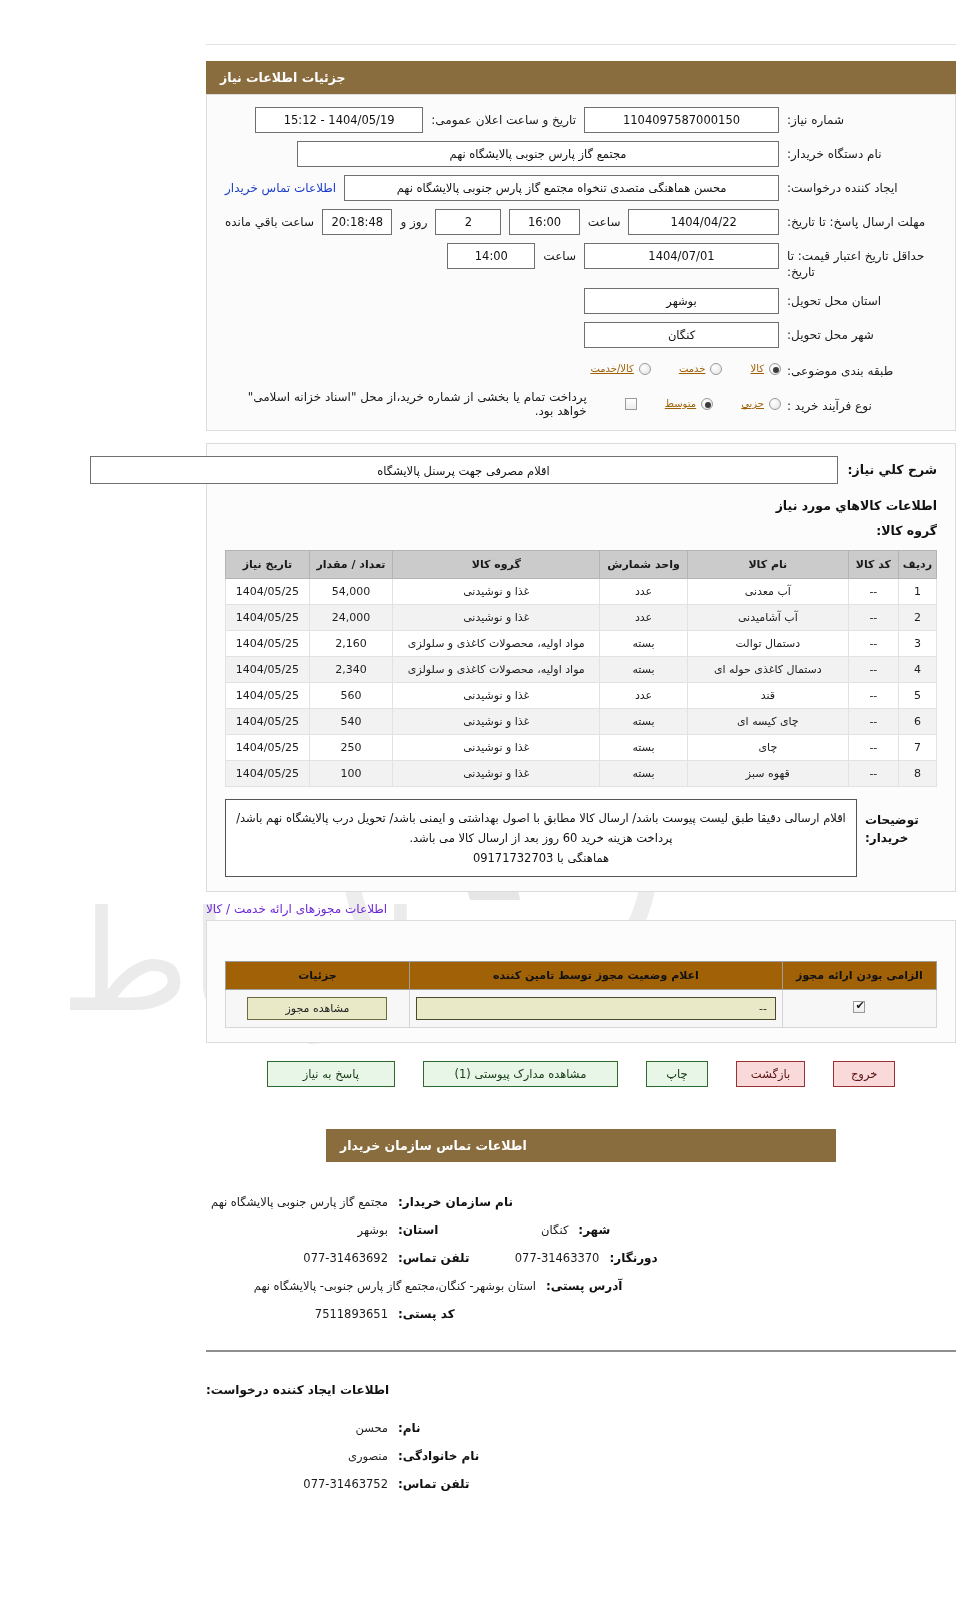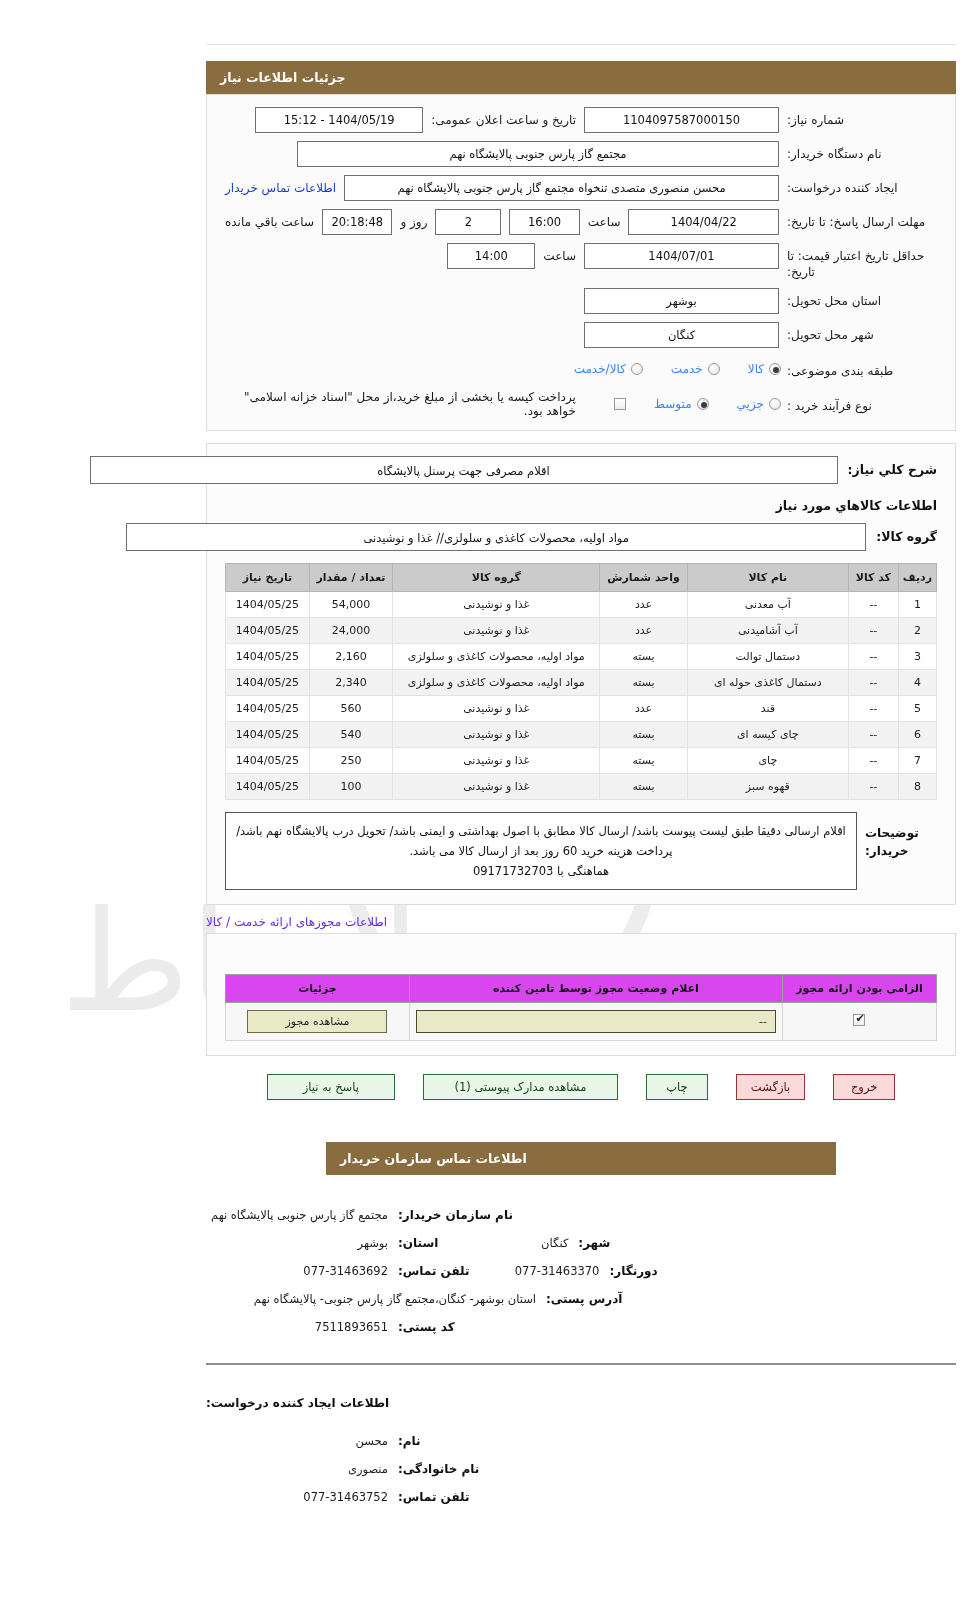--- a/index.html
+++ b/index.html
@@ -133,21 +133,21 @@
   .cbox {
     width: 12px; height: 12px;
     border: 1px solid #9a9a9a;
     background: linear-gradient(#ffffff, #ececec);
     display: inline-block; position: relative; flex: 0 0 auto;
   }
   .cbox.on::after {
     content: "\2714"; position: absolute; left: 1px; top: -3px;
     font-size: 11px; color: #222; line-height: 14px;
   }
-  .radio-label { font-size: 12px; color: #3b82f6; }
+  .radio-label { font-size: 10px; color: #a16207; text-decoration: underline; }
   .note-txt { font-size: 12px; color: #1a1a1a; margin-right: 10px; }
 
   
   .need-row {
     display: flex; align-items: center; gap: 10px;
     padding: 12px 18px 6px 18px;
   }
   .bold-lbl { font-size: 12.5px; font-weight: bold; color: #111; white-space: nowrap; }
   .big-field {
     border: 1px solid #6f6f6f; background: #fff;
@@ -210,21 +210,21 @@
     padding: 8px 10px; line-height: 1.75;
     text-align: center;
   }
 
   .plain-line { font-size: 12px; color: #6d28d9; padding: 10px 22px 4px 22px; text-align: left; }
 
   
   .permits-wrap { padding: 40px 18px 14px 18px; }
   table.permits { border-collapse: collapse; width: 100%; font-size: 11px; }
   table.permits th {
-    background: #d946ef; border: 1px solid #9f9f9f;
+    background: #a16207; border: 1px solid #9f9f9f;
     font-weight: bold; font-size: 11px; color: #111;
     padding: 7px 5px; text-align: center;
   }
   table.permits td {
     border: 1px solid #d6d6d6; background: #f7f7f7;
     padding: 7px 6px; text-align: center; font-size: 11px;
   }
   .khaki-box {
     display: inline-block;
     background: #e9e9c8;
@@ -302,21 +302,21 @@
       <div class="field f-170">1404/05/19 - 15:12</div>
     </div>
 
     <div class="frow">
       <div class="lbl lbl-w">نام دستگاه خریدار:</div>
       <div class="field f-480">مجتمع گاز پارس جنوبی پالایشگاه نهم</div>
     </div>
 
     <div class="frow">
       <div class="lbl lbl-w">ایجاد کننده درخواست:</div>
-      <div class="field f-480">محسن منصوری متصدی تنخواه مجتمع گاز پارس جنوبی پالایشگاه نهم</div>
+      <div class="field f-480">محسن هماهنگی متصدی تنخواه مجتمع گاز پارس جنوبی پالایشگاه نهم</div>
       <a class="link-blue">اطلاعات تماس خریدار</a>
     </div>
 
     <div class="frow">
       <div class="lbl lbl-w">مهلت ارسال پاسخ: تا تاریخ:</div>
       <div class="field f-195">1404/04/22</div>
       <div class="inline-lbl">ساعت</div>
       <div class="field f-90">16:00</div>
       <div class="field f-80">2</div>
       <div class="inline-lbl">روز و</div>
@@ -363,39 +363,38 @@
         <span class="radio"></span>
         <span class="radio-label">جزيي</span>
       </div>
       <div class="radio-grp">
         <span class="radio on"></span>
         <span class="radio-label">متوسط</span>
       </div>
       <div class="radio-grp">
         <span class="cbox"></span>
       </div>
-      <span class="note-txt">پرداخت کیسه یا بخشی از مبلغ خرید،از محل "اسناد خزانه اسلامی" خواهد بود.</span>
+      <span class="note-txt">پرداخت تمام یا بخشی از شماره خرید،از محل "اسناد خزانه اسلامی" خواهد بود.</span>
     </div>
 
     <div class="spacer-8"></div>
   </div>
 
   <div class="spacer-12"></div>
 
   <div class="panel-plain">
     <div class="need-row">
       <div class="bold-lbl">شرح كلي نياز:</div>
       <div class="big-field">اقلام مصرفی جهت پرسنل پالایشگاه</div>
     </div>
 
     <div class="subhead">اطلاعات كالاهاي مورد نیاز</div>
 
     <div class="group-row">
       <div class="bold-lbl">گروه کالا:</div>
-      <div class="group-field">مواد اولیه، محصولات کاغذی و سلولزی// غذا و نوشیدنی</div>
     </div>
 
     <div class="tbl-wrap">
       <table class="items">
         <thead>
           <tr>
             <th class="col-radif">ردیف</th>
             <th class="col-code">کد کالا</th>
             <th class="col-name">نام کالا</th>
             <th class="col-unit">واحد شمارش</th>

